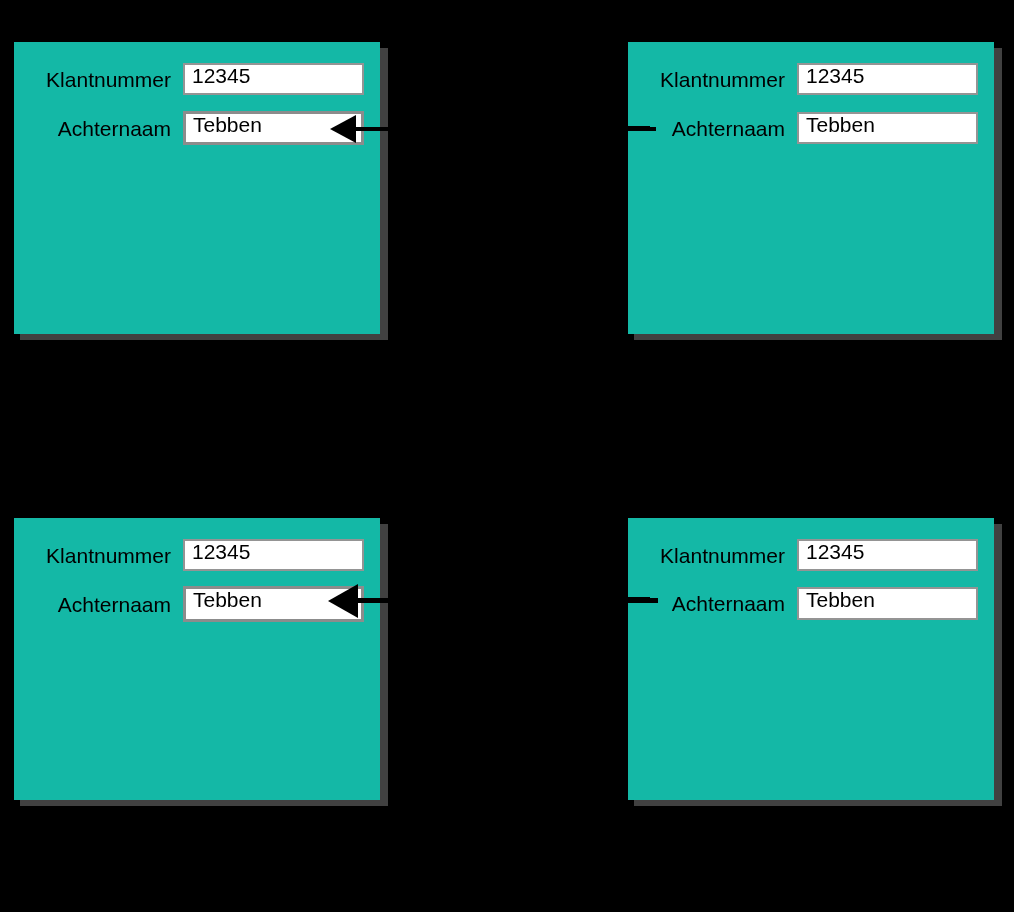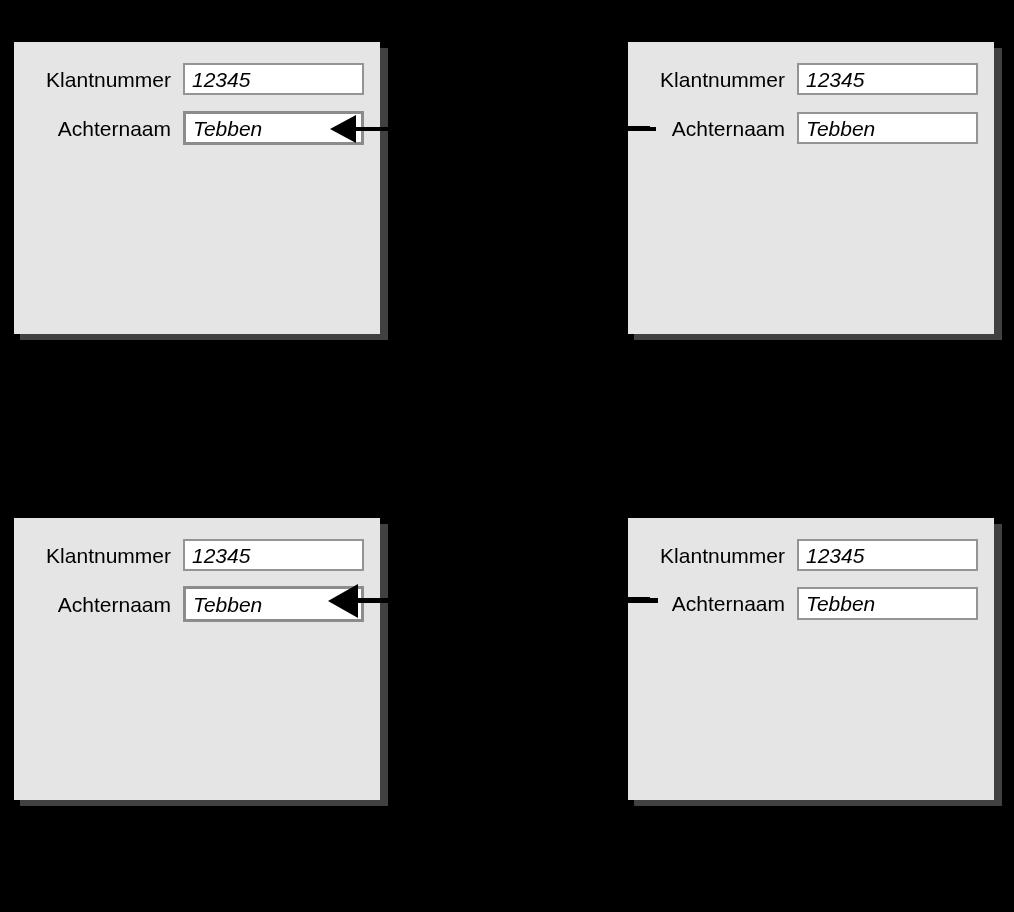--- a/index.html
+++ b/index.html
@@ -11,21 +11,21 @@
     width: 1014px;
     height: 912px;
     position: relative;
     overflow: hidden;
     font-family: "Liberation Sans", sans-serif;
   }
 
   
   .panel {
     position: absolute;
-    background: #e5e5e5;
+    background: #14b8a6;
     box-sizing: border-box;
     z-index: 3;
   }
   .panel-shadow {
     position: absolute;
     background: #414141;
     z-index: 2;
   }
 
   .form-row {
@@ -37,23 +37,22 @@
   .row-label {
     font-size: 21px;
     color: #000000;
     text-align: right;
     line-height: 1;
   }
   .row-field {
     box-sizing: border-box;
     background: #ffffff;
     display: flex;
-    align-items: center;
+    align-items: flex-start;
     position: relative;
-    font-style: italic;
   }
   .row-field.thin {
     border: 2px solid #949494;
   }
   .row-field.thick {
     border: 3px solid #8c8c8c;
   }
   .row-field .value {
     font-size: 21px;
     color: #000000;

